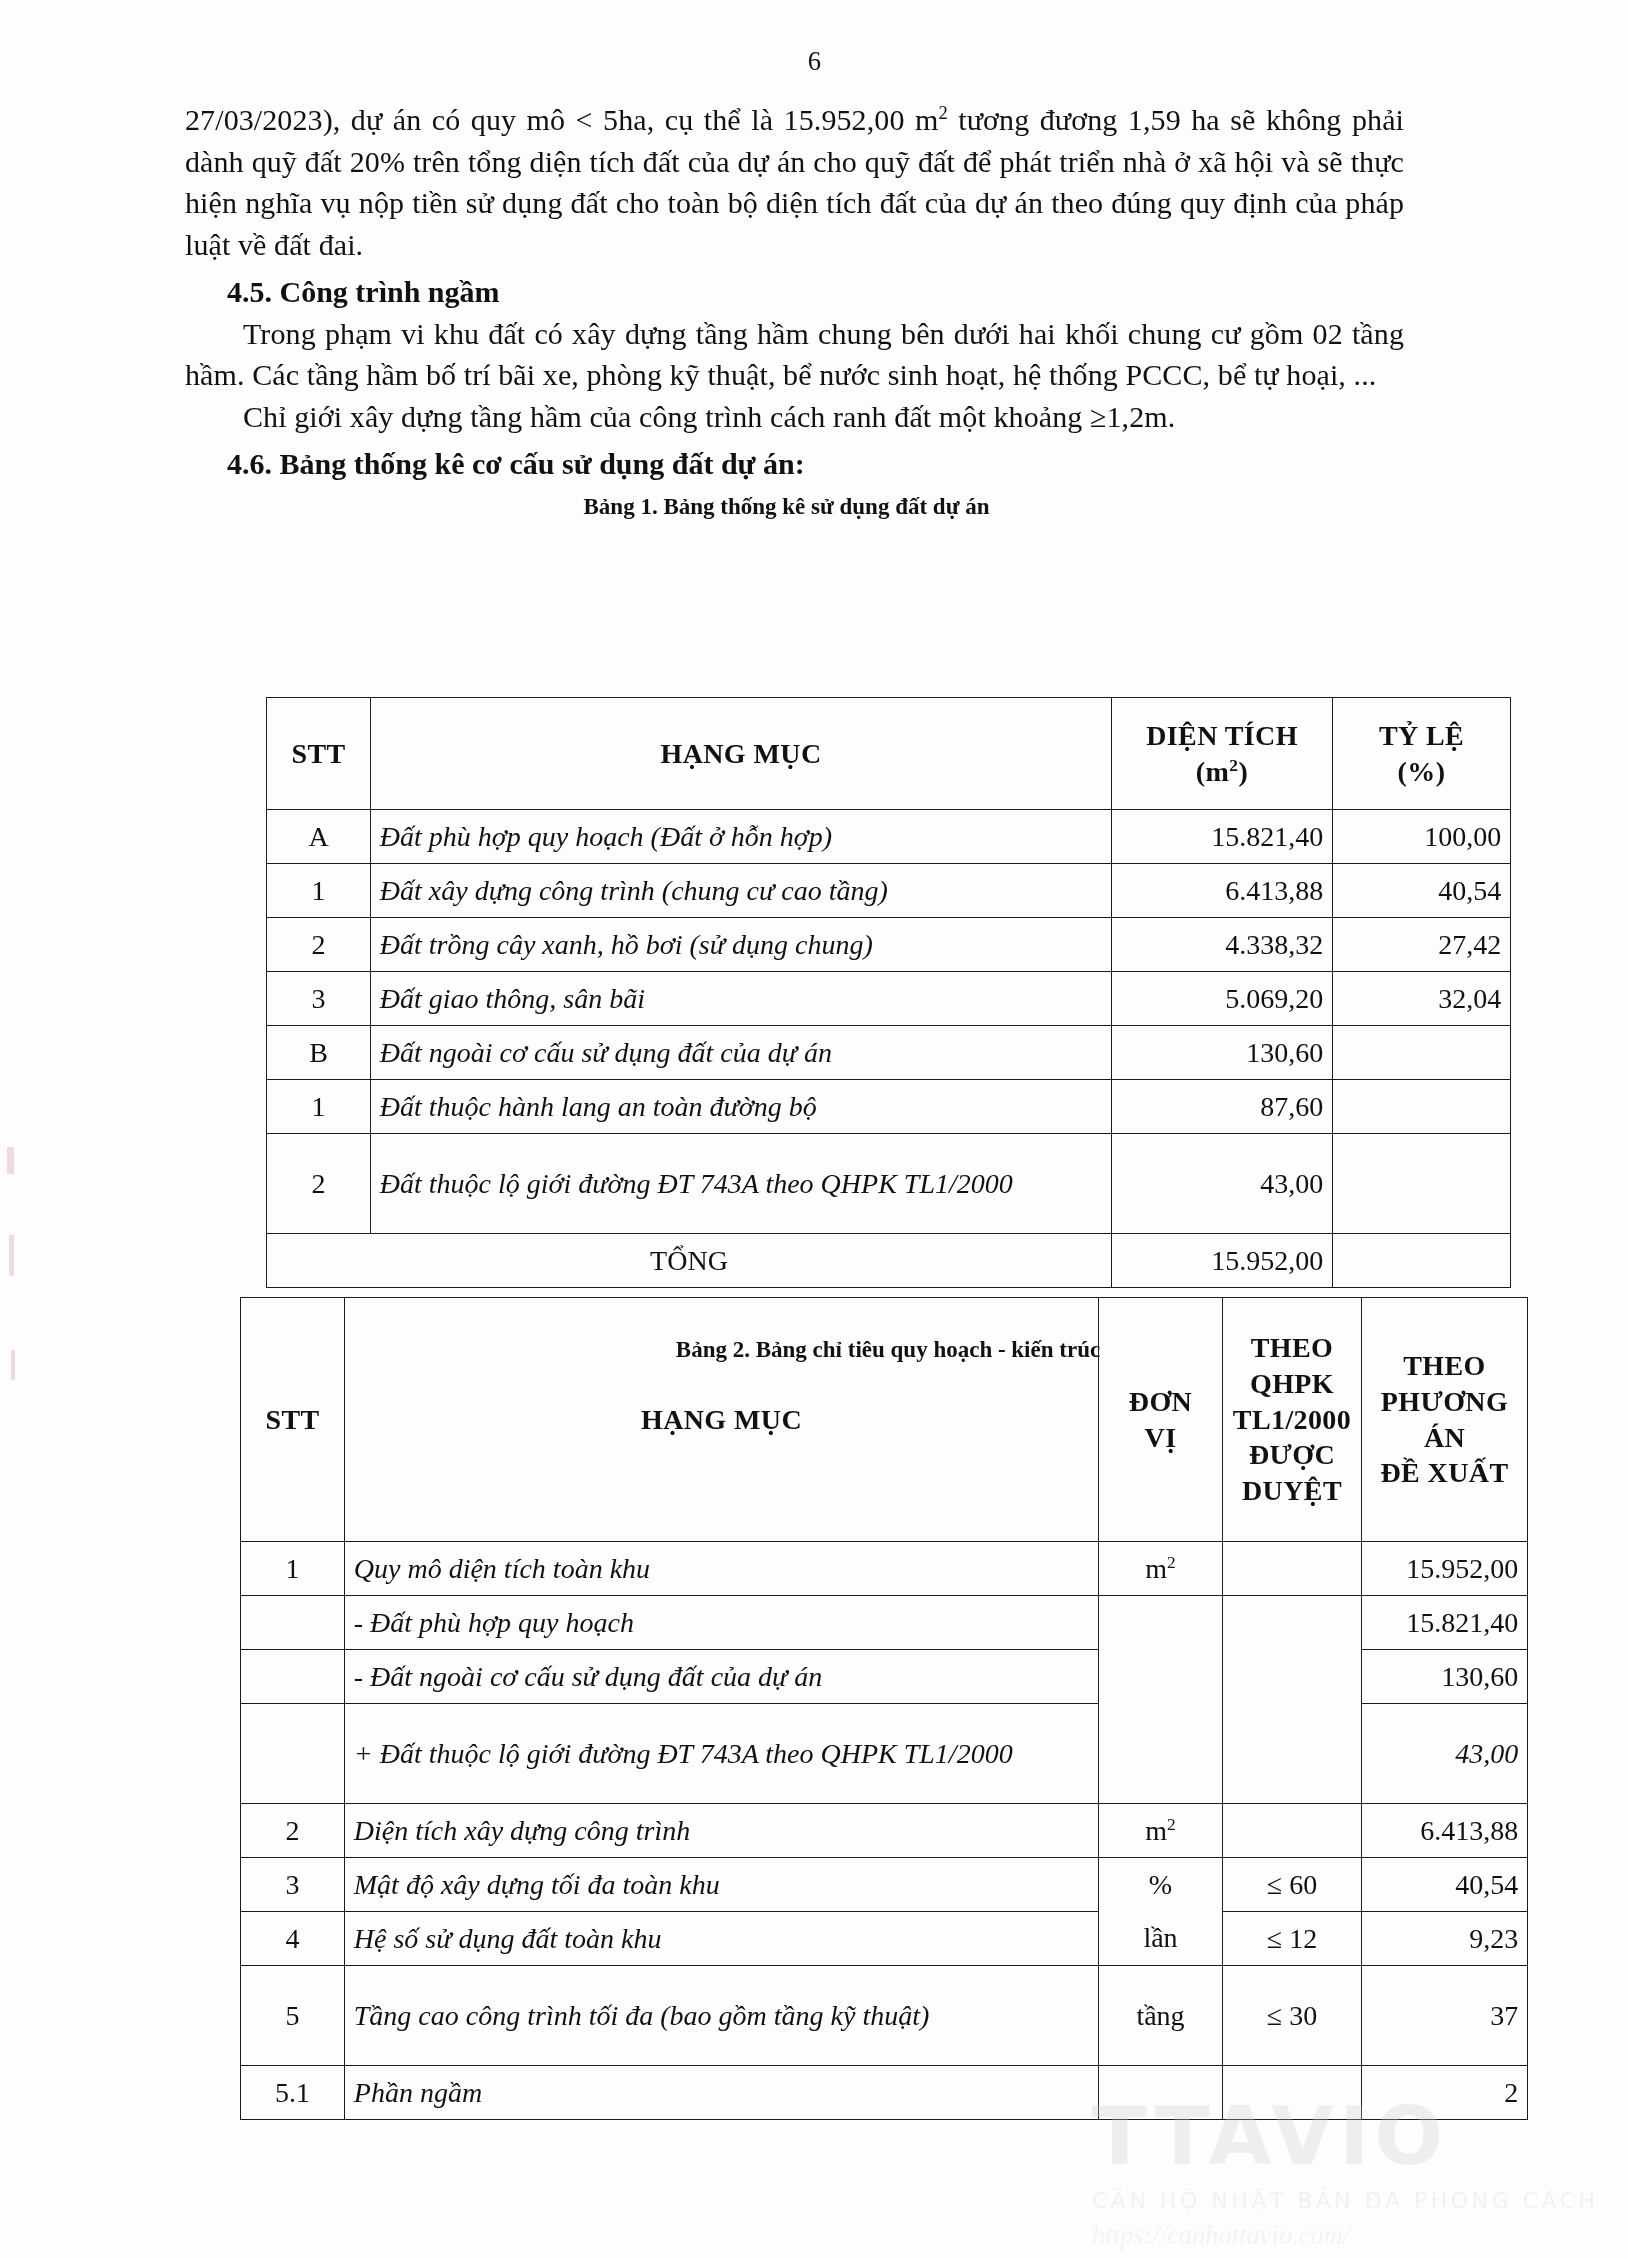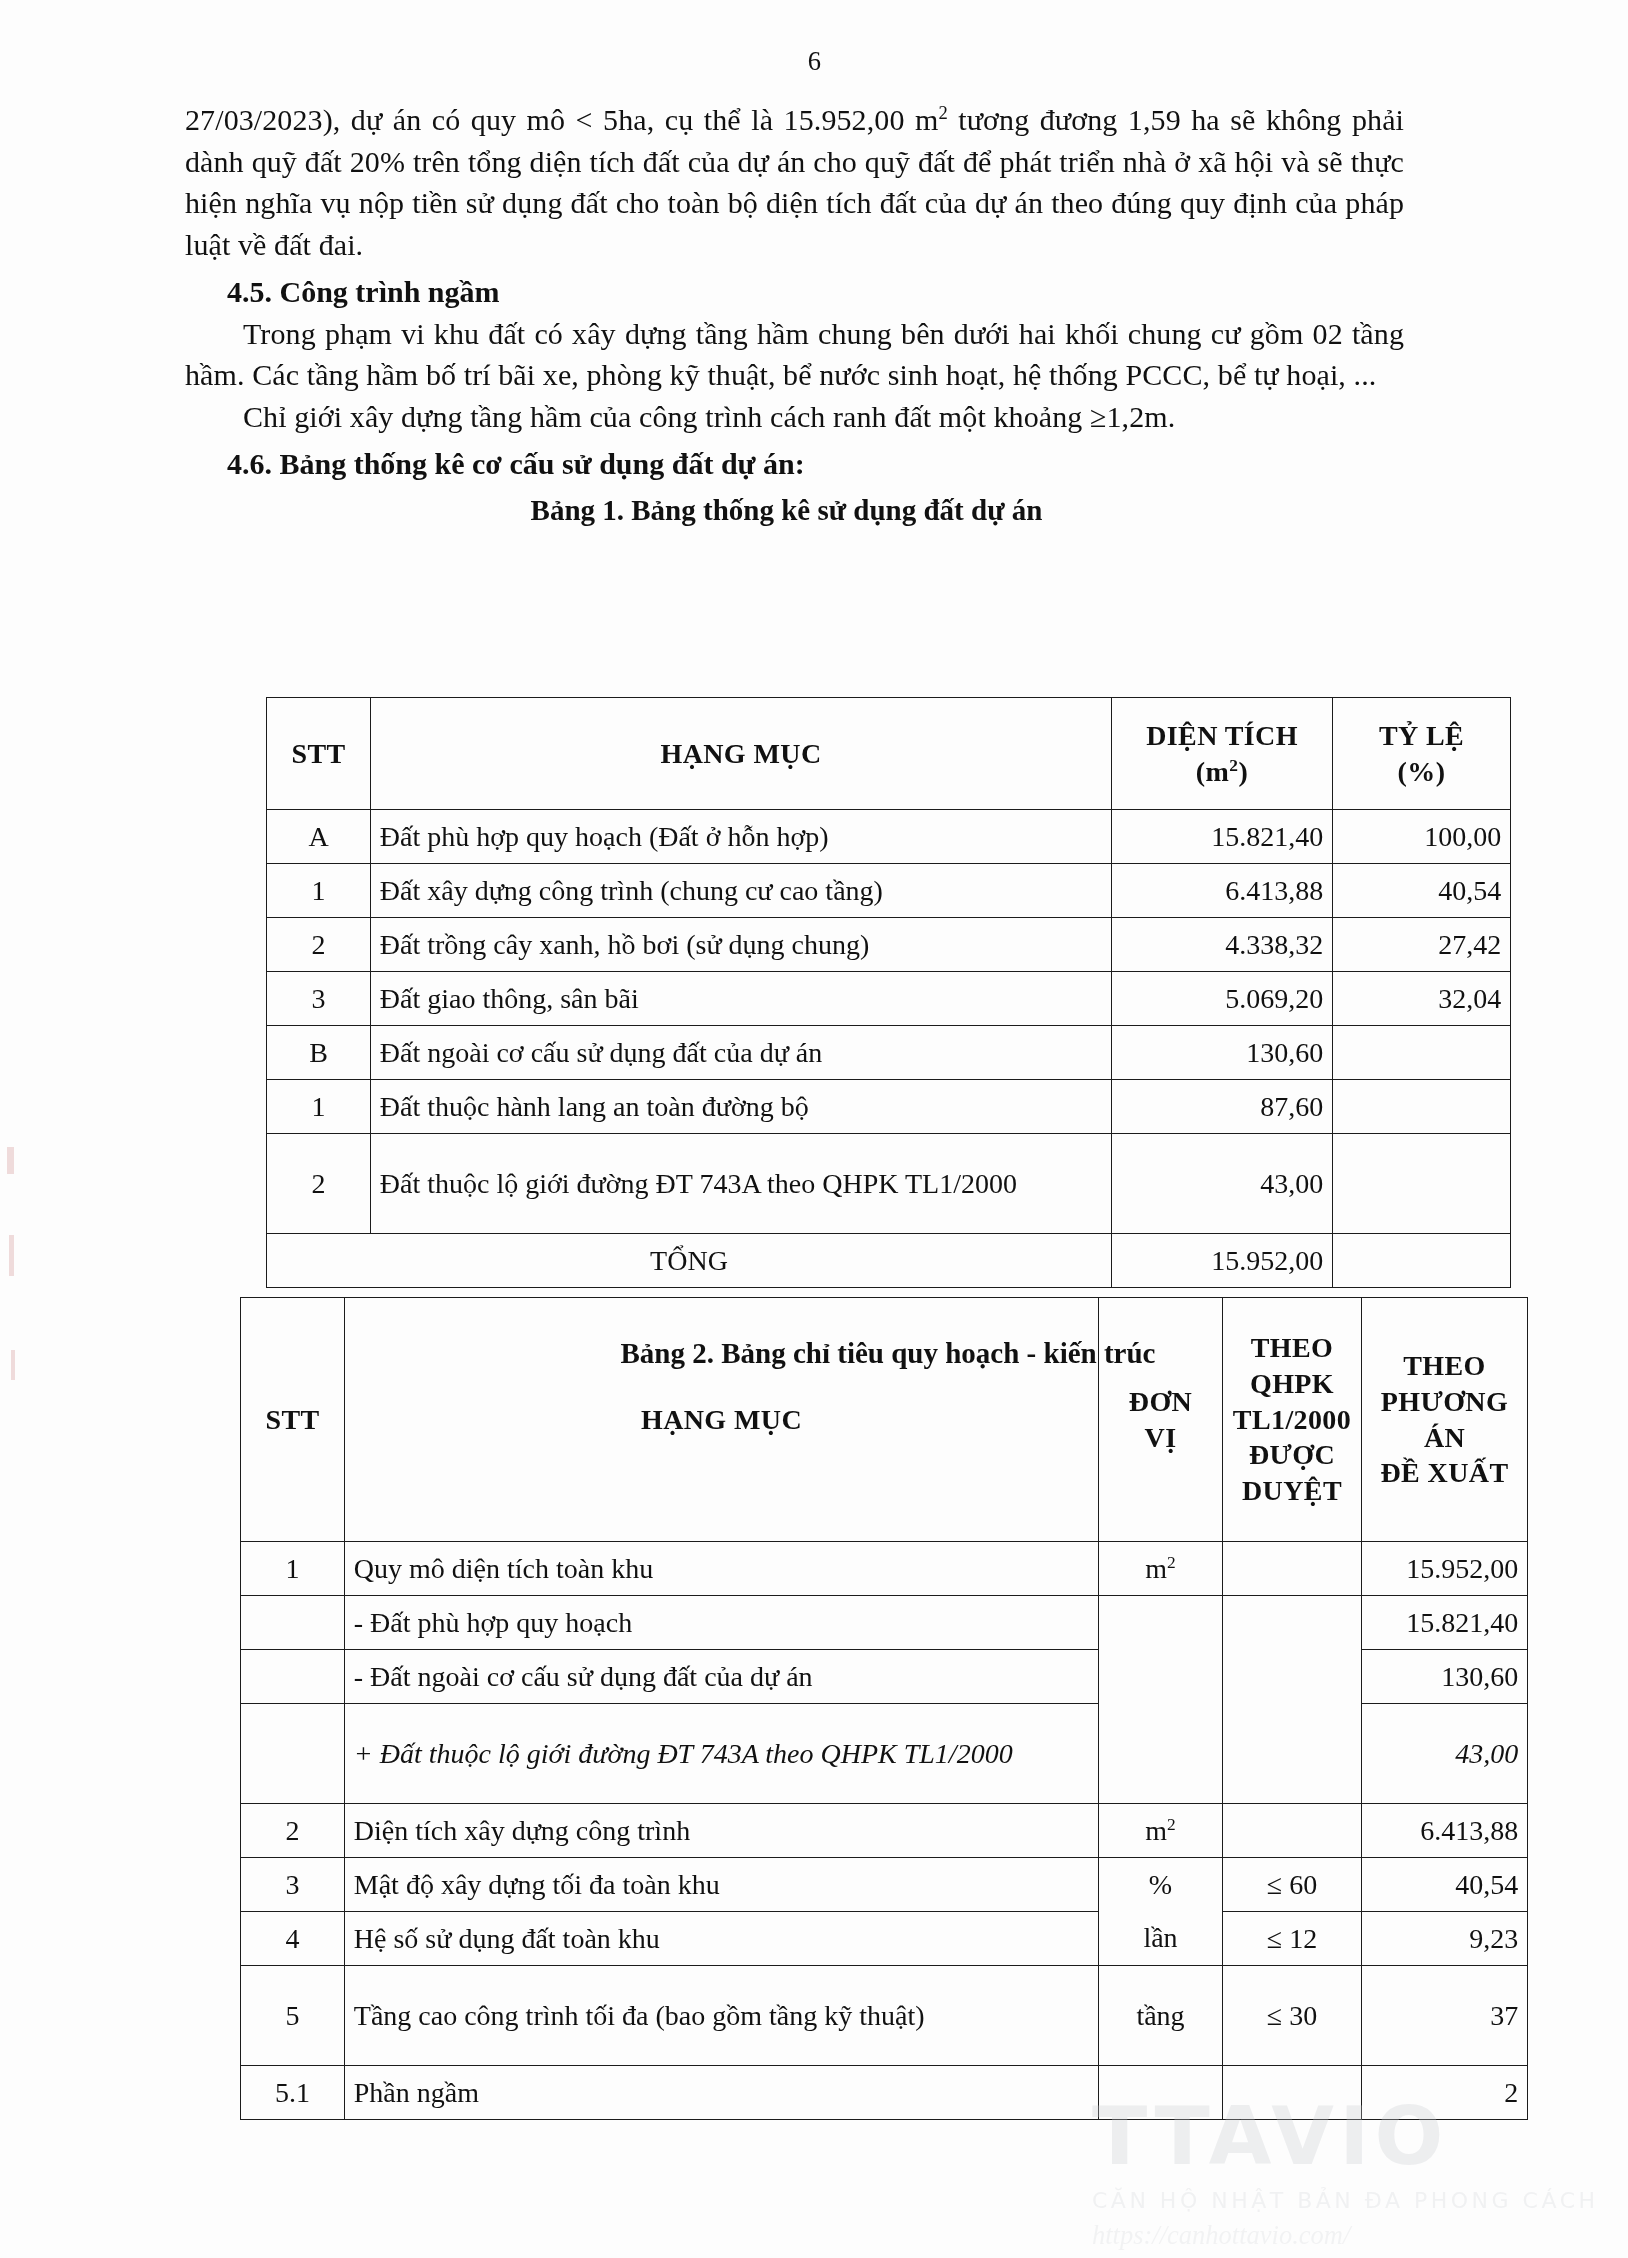--- a/index.html
+++ b/index.html
@@ -55,21 +55,21 @@
     line-height: 1.39;
     margin: 5.3px 0 0 0;
     text-indent: 58px;
   }
 
   sup { font-size: 0.62em; vertical-align: super; line-height: 0; }
 
   
   .table-title {
     font-weight: bold;
-    font-size: 29px;
+    font-size: 23px;
     text-align: center;
     margin: 8.8px 0 12.4px 0;
   }
 
   
   table.doc-table {
     border-collapse: collapse;
     font-size: 28px;
     line-height: 1.28;
     table-layout: fixed;
@@ -80,21 +80,21 @@
     vertical-align: middle;
     font-weight: normal;
   }
   .th-center {
     text-align: center;
     font-weight: bold !important;
     letter-spacing: 0.4px;
   }
   .c-center { text-align: center; }
   .c-right  { text-align: right; }
-  .c-left   { text-align: left; }
+  .c-left   { text-align: left; font-style: italic; }
   .bold     { font-weight: bold; }
   .ital     { font-style: italic; }
 
   
   #table1-wrap {
     position: absolute;
     left: 266px;
     top: 697px;
   }
   #table1 { width: 1244px; }

